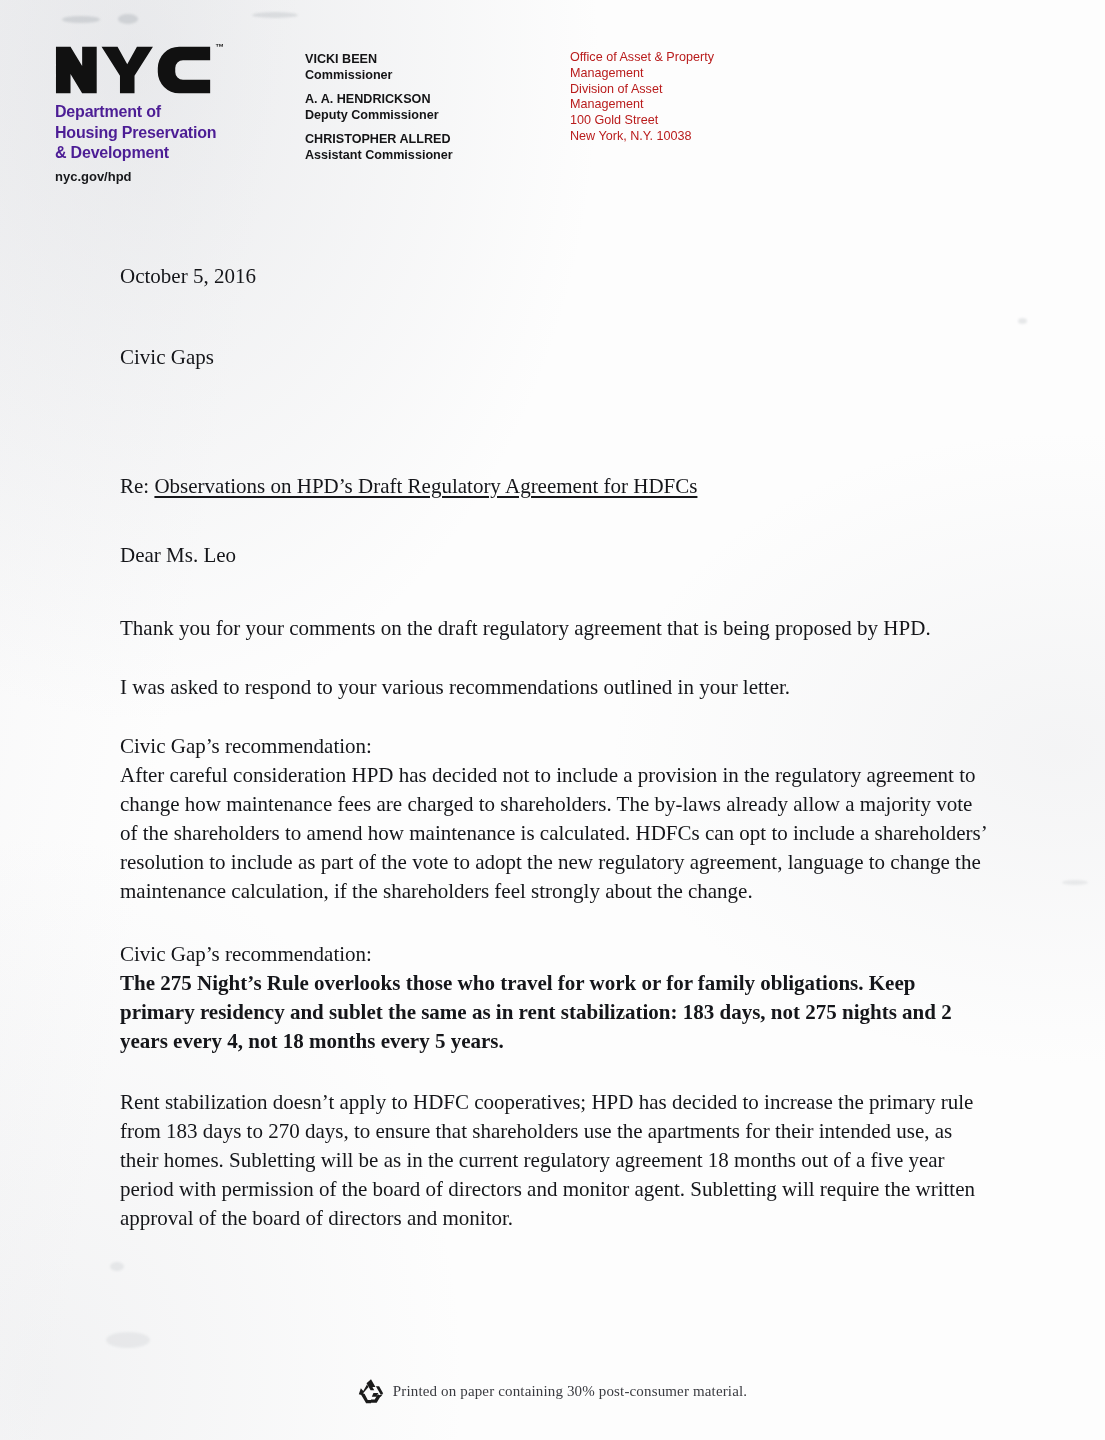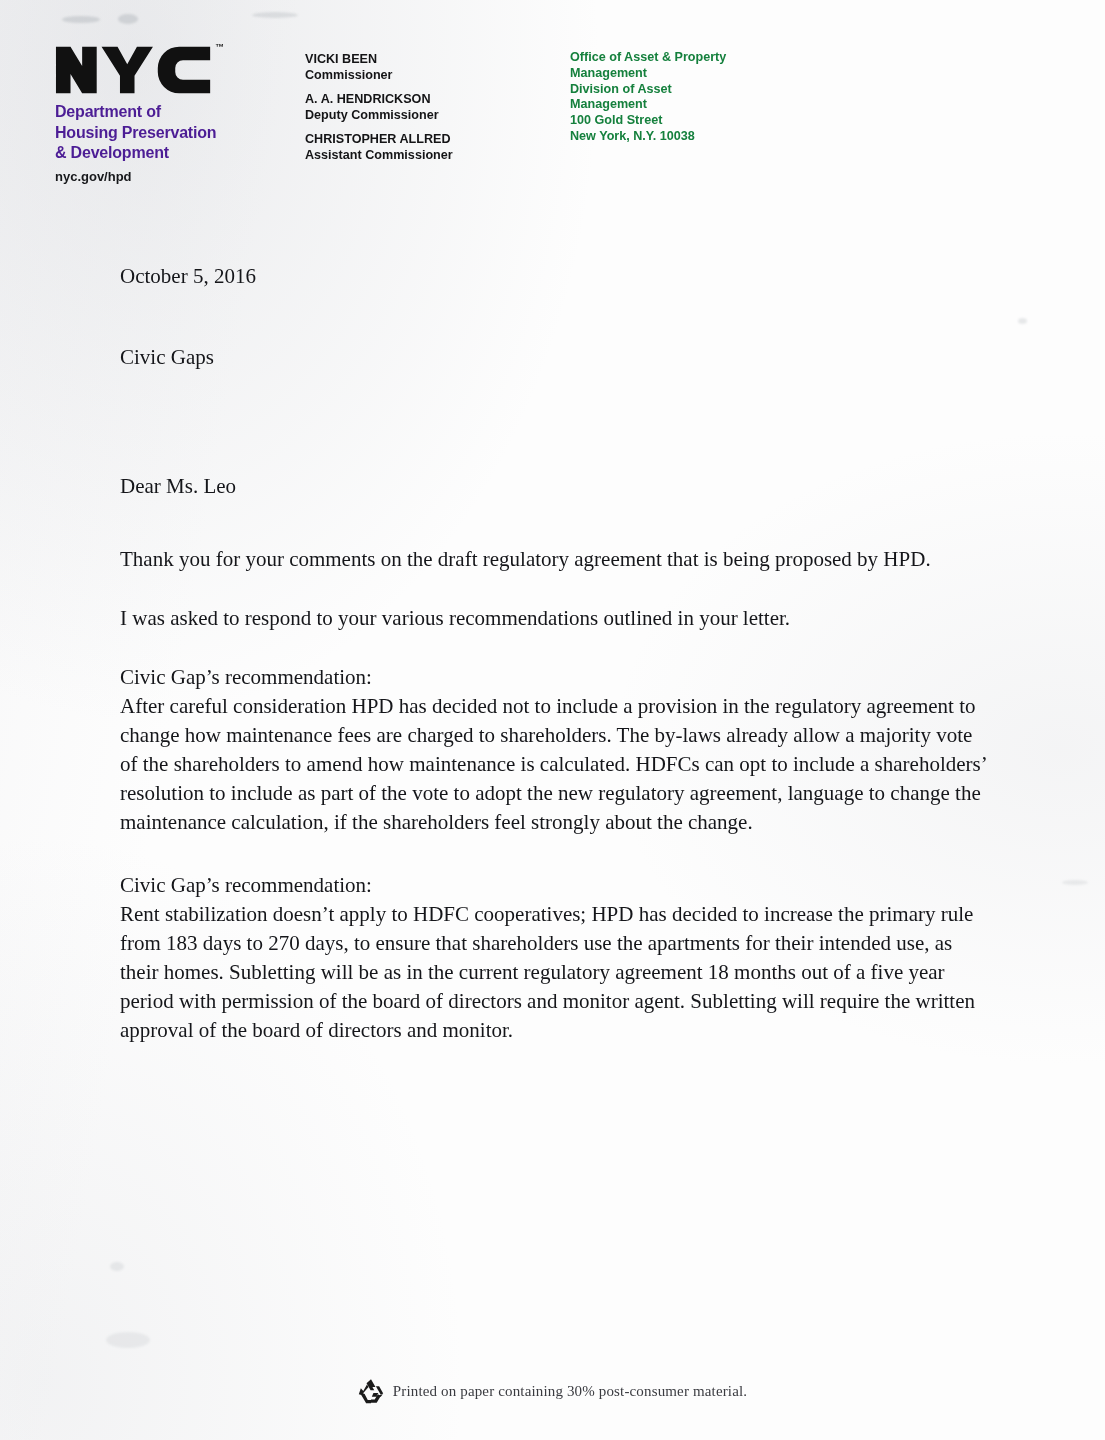--- a/index.html
+++ b/index.html
@@ -93,23 +93,23 @@
   }
   .lh-people .grp { margin-bottom: 9px; }
   .lh-people .grp:last-child { margin-bottom: 0; }
 
   .lh-office {
     position: absolute;
     left: 570px;
     top: 50px;
     font-family: "Liberation Sans", "DejaVu Sans", sans-serif;
     font-size: 12.6px;
-    font-weight: 700;
+    font-weight: 400;
     line-height: 15.8px;
-    color: #15803d;
+    color: #b91c1c;
   }
 
   
   .body-wrap {
     position: absolute;
     left: 120px;
     top: 262px;
     width: 875px;
     font-size: 21px;
     line-height: 29px;
@@ -225,31 +225,36 @@
 
   </div>
 
   <div class="body-wrap">
 
     <p class="ln date-line">October 5, 2016</p>
 
     <p class="ln org-line">Civic Gaps</p>
 
 
+    <p class="ln re-line">
+      <span class="re-label">Re:</span>
+      <span class="re-subject">Observations on HPD’s Draft Regulatory Agreement for HDFCs</span>
+    </p>
 
     <p class="ln salutation">Dear Ms. Leo</p>
 
     <p class="para">Thank you for your comments on the draft regulatory agreement that is being proposed by HPD.</p>
 
     <p class="para">I was asked to respond to your various recommendations outlined in your letter.</p>
 
     <p class="rec-head">Civic Gap’s recommendation:</p>
     <p class="blockpara">After careful consideration HPD has decided not to include a provision in the regulatory agreement to change how maintenance fees are charged to shareholders. The by-laws already allow a majority vote of the shareholders to amend how maintenance is calculated. HDFCs can opt to include a shareholders’ resolution to include as part of the vote to adopt the new regulatory agreement, language to change the maintenance calculation, if the shareholders feel strongly about the change.</p>
 
     <p class="rec-head">Civic Gap’s recommendation:</p>
+    <p class="rec-bold-2">The 275 Night’s Rule overlooks those who travel for work or for family obligations. Keep primary residency and sublet the same as in rent stabilization: 183 days, not 275 nights and 2 years every 4, not 18 months every 5 years.</p>
     <p class="blockpara">Rent stabilization doesn’t apply to HDFC cooperatives; HPD has decided to increase the primary rule from 183 days to 270 days, to ensure that shareholders use the apartments for their intended use, as their homes. Subletting will be as in the current regulatory agreement 18 months out of a five year period with permission of the board of directors and monitor agent. Subletting will require the written approval of the board of directors and monitor.</p>
 
   </div>
 
   <div class="footer">
     <span>
       <svg class="recycle-icon" viewBox="0 0 64 64" xmlns="http://www.w3.org/2000/svg" aria-hidden="true">
         <g fill="#1b1b1b">
           <path d="M32 3 L43 22 L35.5 22 L40 30 L31 30 L21 13 Z"></path>
           <path d="M22 16 L13 32 L7 25 L2 40 L17 44 L13 37 L26 22 Z"></path>

